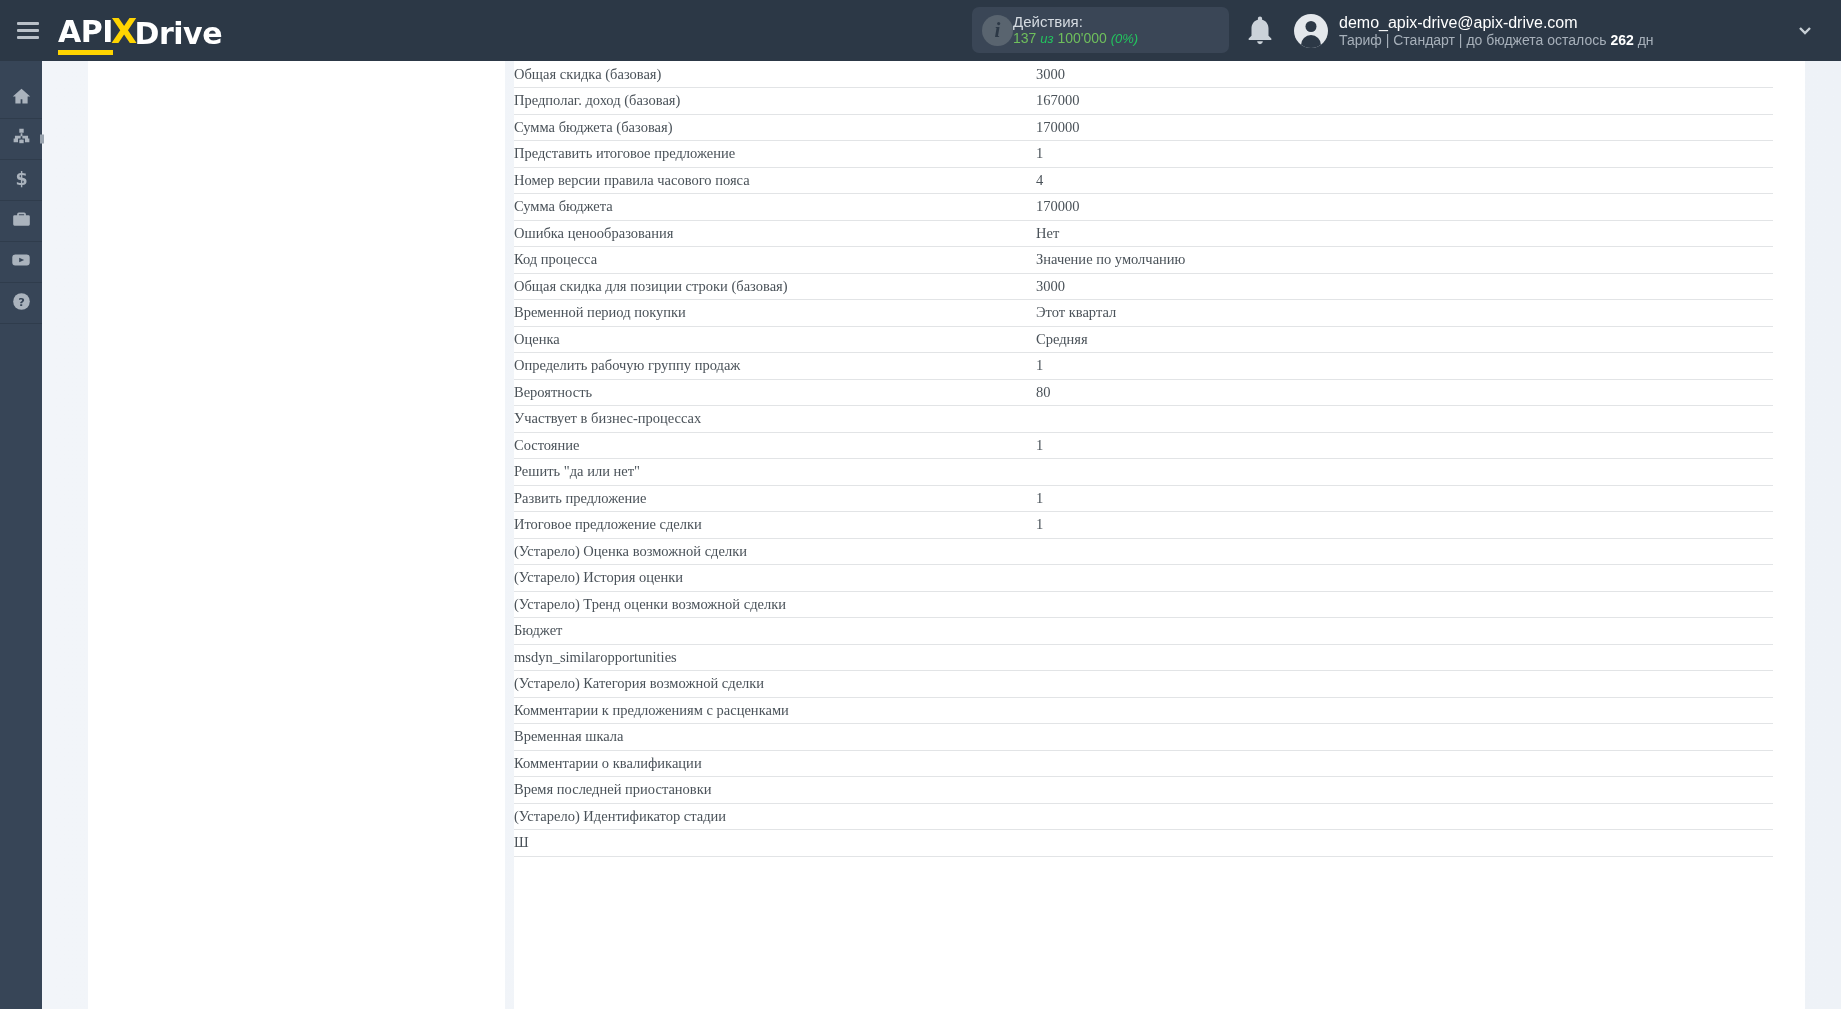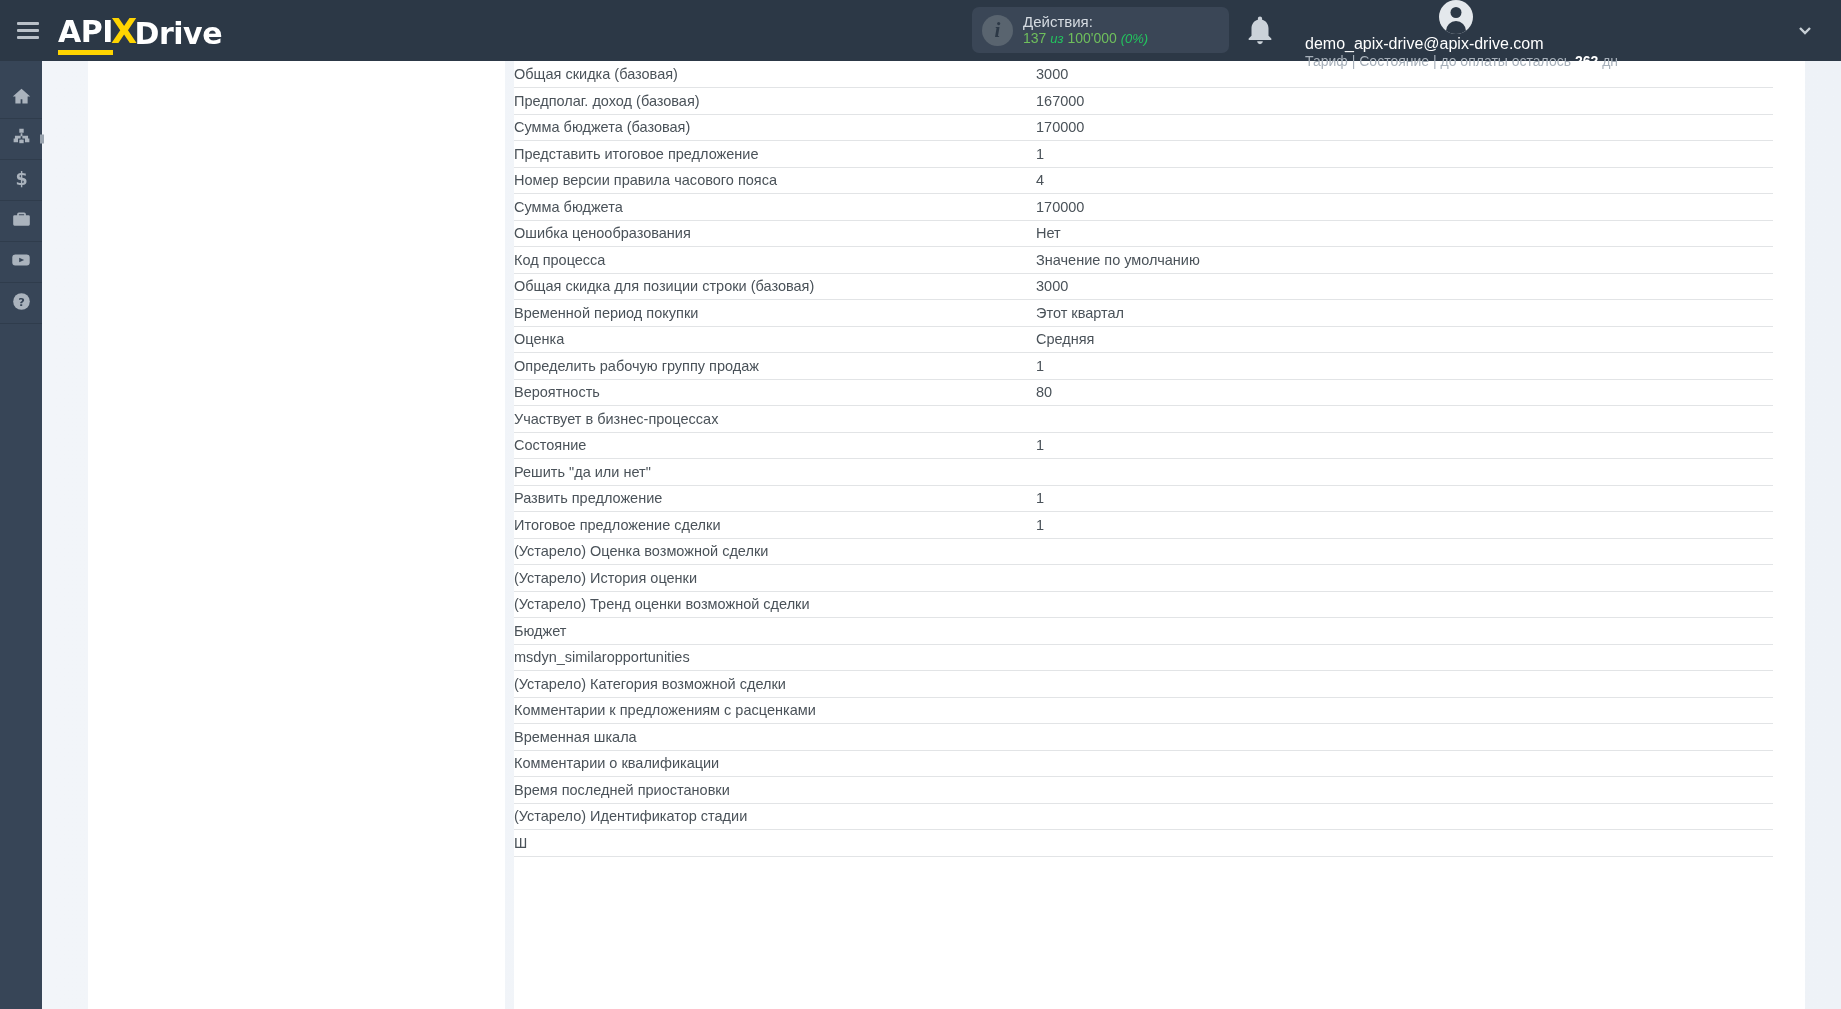--- a/index.html
+++ b/index.html
@@ -55,35 +55,35 @@
     cursor: pointer;
   }
   .actions-icon {
     width: 31px; height: 31px; border-radius: 50%;
     background: #59646f; color: #2c3846;
     font-size: 21px; font-weight: bold; font-style: italic;
     font-family: "Liberation Serif", serif;
     display: flex; align-items: center; justify-content: center;
     flex: 0 0 auto;
   }
-  .actions-text { margin-left: 10px; line-height: 1.15; }
+  .actions-text { line-height: 1.15; }
   .actions-title { font-size: 15px; color: #d6dce2; }
   .actions-sub { font-size: 14px; color: #9aa5b1; }
   .actions-sub .num { color: #6fbf5c; font-weight: normal; text-align: center; }
   .actions-sub .it { font-style: italic; color: #22c55e; font-size: 13px; }
 
   .bell {
     position: absolute; left: 1243px; top: 13px;
     width: 34px; height: 34px; cursor: pointer;
   }
   .bell svg { width: 34px; height: 34px; fill: #cbd2d9; }
 
   .user-area {
     position: absolute; left: 1294px; top: 0; height: 61px;
-    display: flex; align-items: center; cursor: pointer; flex-direction: column;
+    display: flex; align-items: center; cursor: pointer;
   }
   .avatar {
     width: 34px; height: 34px; border-radius: 50%;
     background: #e4e8ec; position: relative; overflow: hidden;
     flex: 0 0 auto;
   }
   .avatar::before {
     content: ""; position: absolute; left: 50%; top: 7px;
     transform: translateX(-50%);
     width: 11px; height: 11px; border-radius: 50%; background: #2c3846;
@@ -139,20 +139,21 @@
     width: 417px; height: 948px;
     background: #ffffff;
   }
 
   
   .table-card {
     position: absolute; left: 514px; top: 61px;
     width: 1291px; height: 948px;
     background: #ffffff;
     overflow: hidden;
+    font-family: Liberation Serif, serif;
   }
 
   table.fields {
     width: 1259px;
     border-collapse: collapse;
     table-layout: fixed;
     margin-left: 0;
   }
   table.fields td {
     height: 26.5px;
@@ -203,21 +204,21 @@
     <svg viewBox="0 0 24 24">
         <path d="M12 22c1.1 0 2-.9 2-2h-4c0 1.1.9 2 2 2zm6-6v-5c0-3.07-1.64-5.64-4.5-6.32V4c0-.83-.67-1.5-1.5-1.5S10.5 3.17 10.5 4v.68C7.63 5.36 6 7.92 6 11v5l-2 2v1h16v-1l-2-2z"></path>
       </svg>
   </div>
 
   <div class="user-area">
     <div class="avatar"></div>
     <div class="user-text">
       <div class="user-email">demo_apix-drive@apix-drive.com</div>
       <div class="user-plan">
-        <span>Тариф | Состояние | до оплаты осталось</span>
+        <span>Тариф | Стандарт | до бюджета осталось</span>
         <b>262</b>
         <span>дн</span>
       </div>
     </div>
   </div>
 
   <div class="chevron">
     <svg viewBox="0 0 16 16">
         <polyline points="3,6 8,11 13,6"></polyline>
       </svg>

